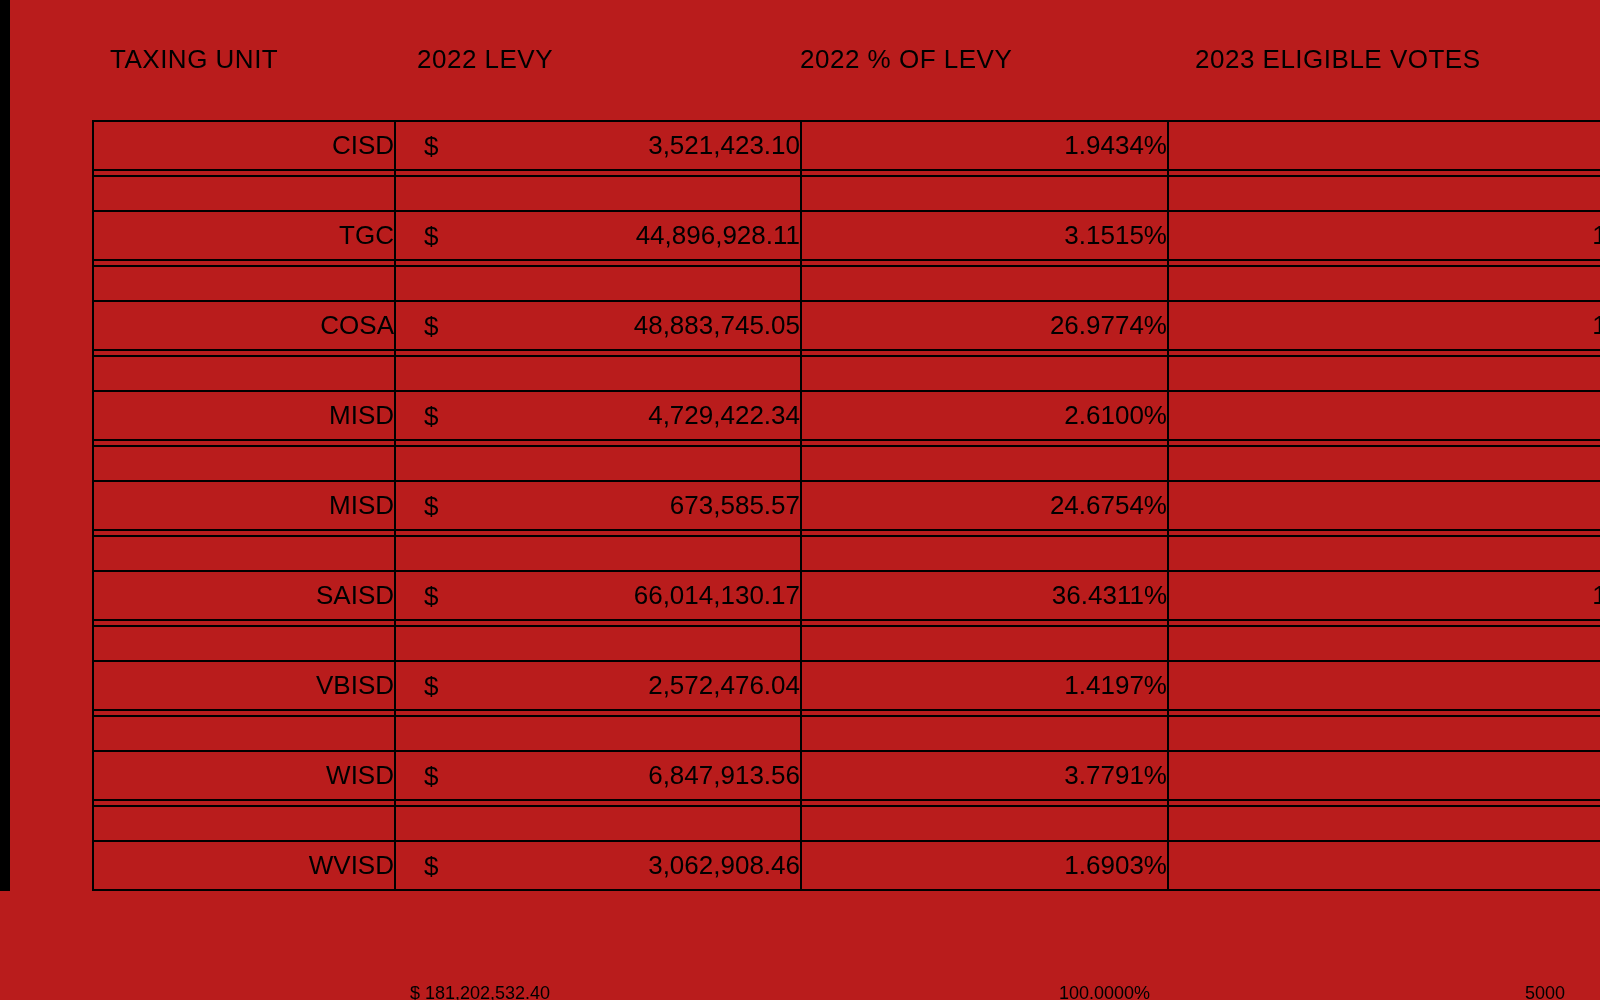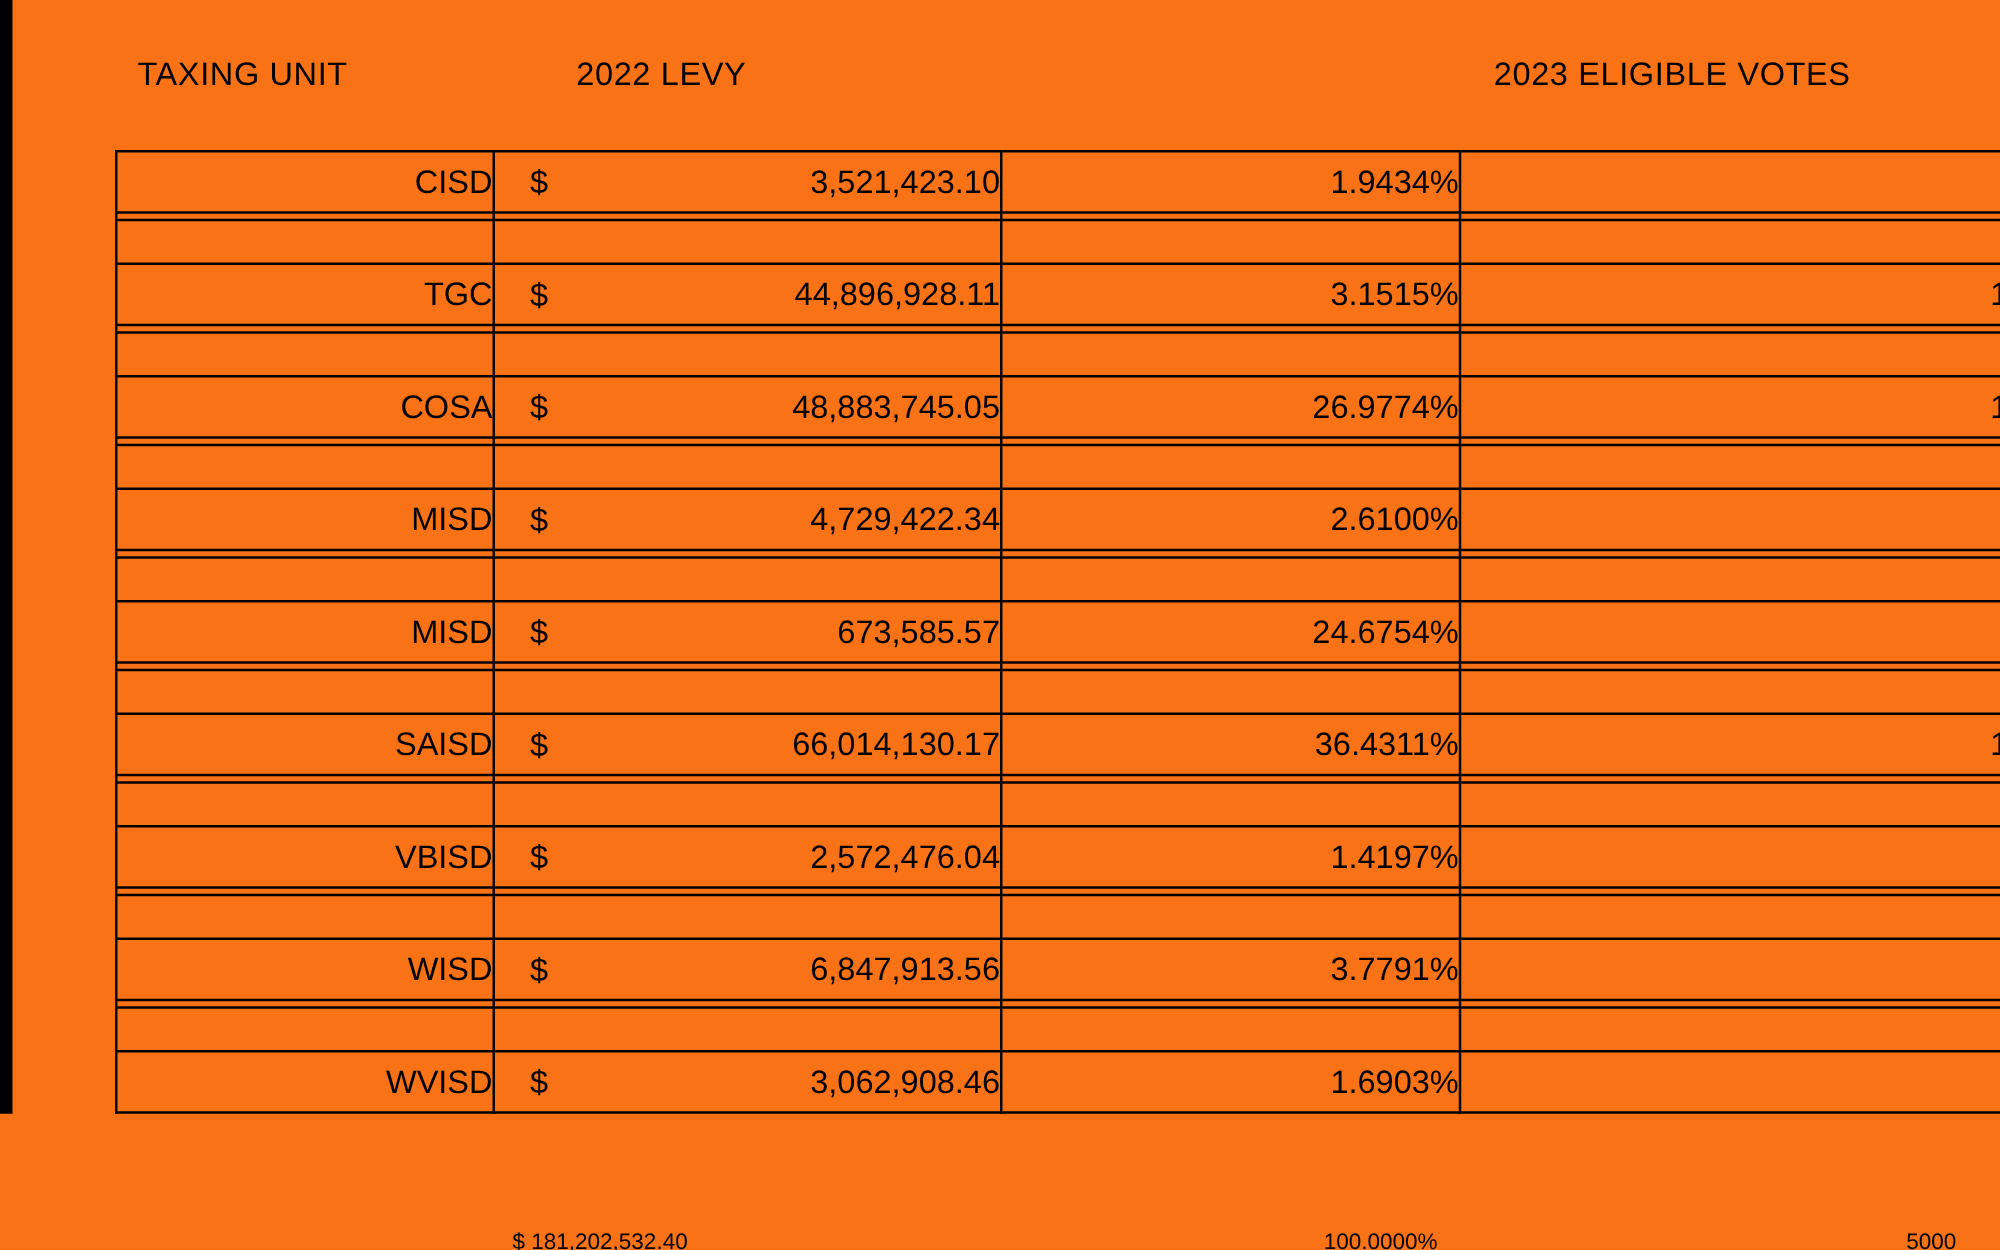--- a/index.html
+++ b/index.html
@@ -3,42 +3,42 @@
 <meta charset="utf-8">
 <style>
   * { margin: 0; padding: 0; box-sizing: border-box; }
   html, body { width: 1600px; height: 1000px; overflow: hidden; background: #ffffff; }
   body { font-family: "Liberation Sans", "DejaVu Sans", sans-serif; color: #000000; }
 
   .page {
     position: relative;
     width: 1600px;
     height: 1000px;
-    background: #f97316;
+    background: #b91c1c;
   }
 
   
   .scan-bar {
     position: absolute;
     left: 0; top: 0;
     width: 10px; height: 891px;
     background: #000000;
   }
 
   
   .col-headers { position: absolute; top: 44px; left: 0; width: 1600px; height: 32px; }
   .col-h {
     position: absolute;
     font-size: 26px;
     letter-spacing: 0.5px;
     white-space: nowrap;
     color: #000;
   }
   .col-h.h1 { left: 110px; }
-  .col-h.h2 { left: 417px; margin-left: 44px; }
+  .col-h.h2 { left: 417px; }
   .col-h.h3 { left: 800px; }
   .col-h.h4 { left: 1195px; }
 
   
   table.levy-table {
     position: absolute;
     left: 92px; top: 120px;
     border-collapse: collapse;
     table-layout: fixed;
     width: 1558px; 
@@ -81,20 +81,21 @@
 </head>
 <body>
 
 <div class="page">
 
   <div class="scan-bar"></div>
 
   <div class="col-headers">
     <div class="col-h h1">TAXING UNIT</div>
     <div class="col-h h2">2022 LEVY</div>
+    <div class="col-h h3">2022 % OF LEVY</div>
     <div class="col-h h4">2023 ELIGIBLE VOTES</div>
   </div>
 
   <table class="levy-table">
     <colgroup>
       <col class="c1">
         <col class="c2">
         <col class="c3">
         <col class="c4">
     </colgroup>

